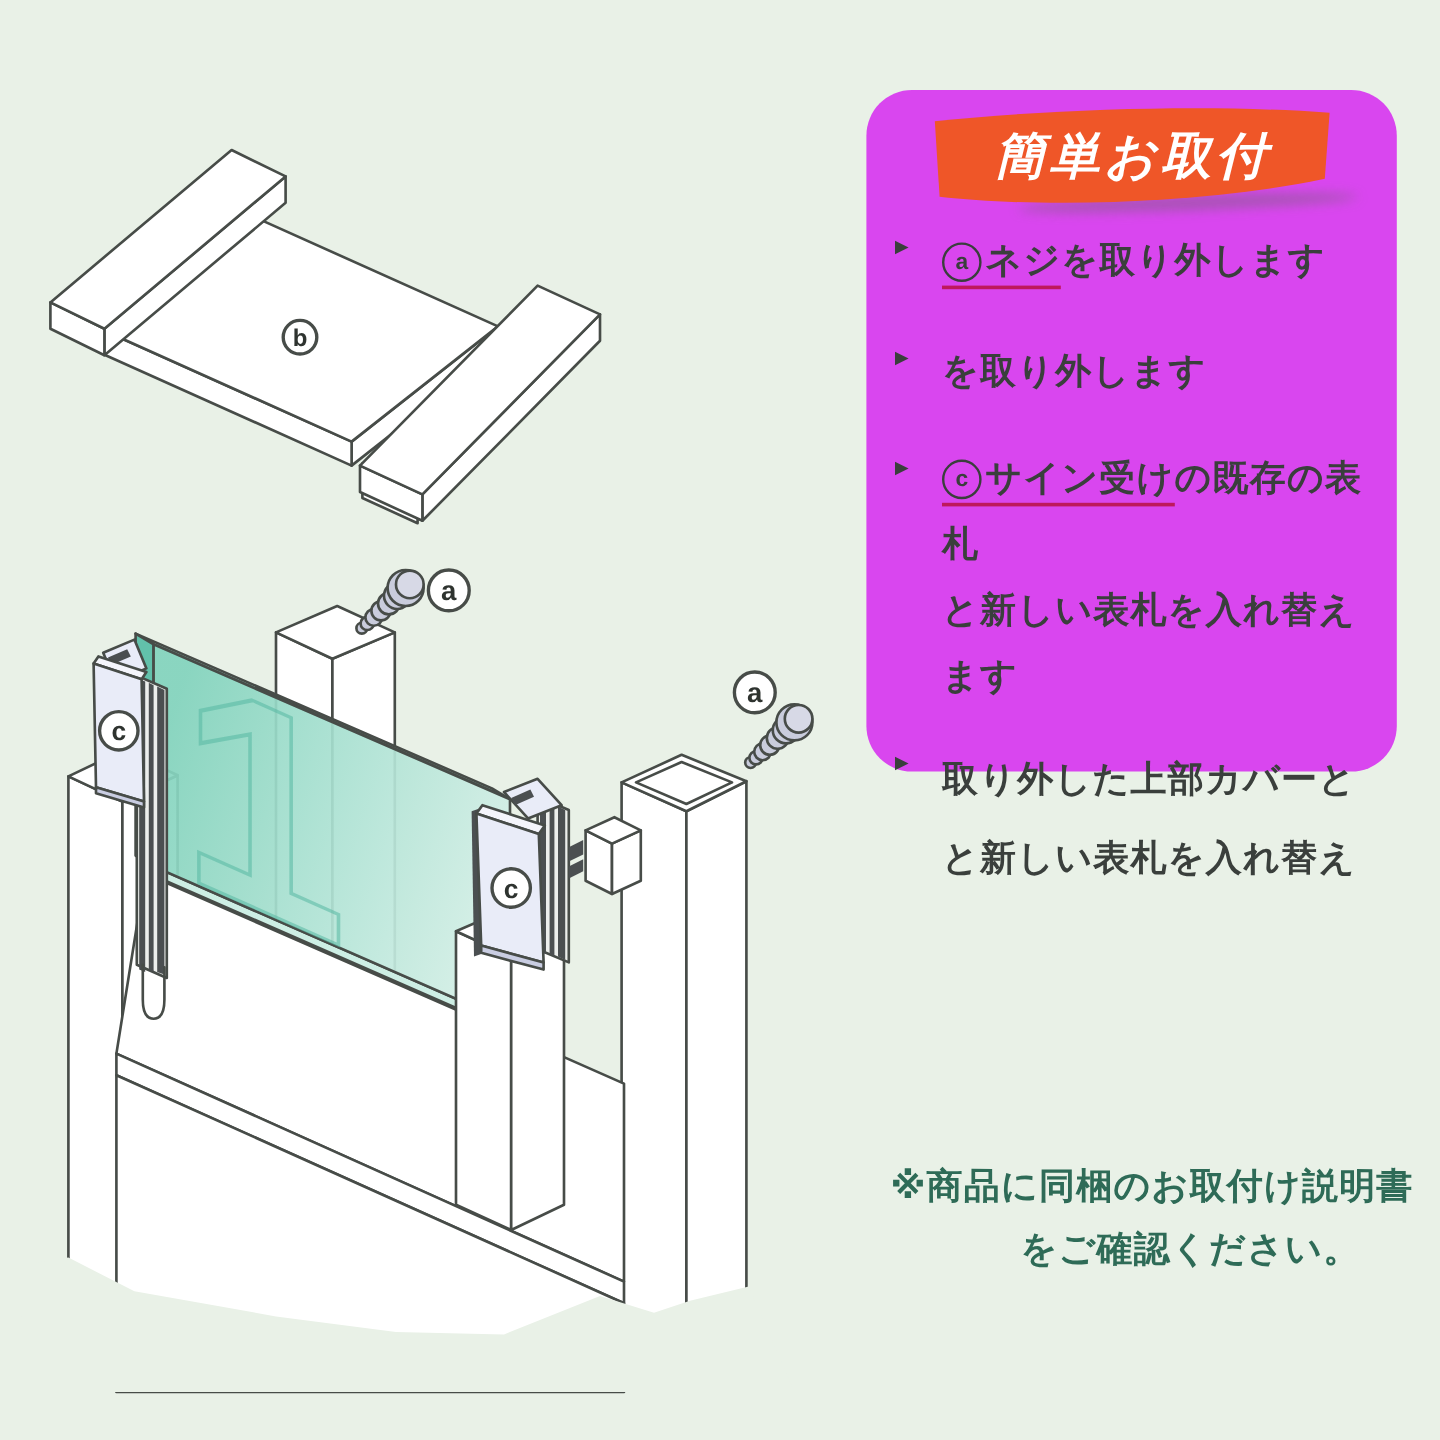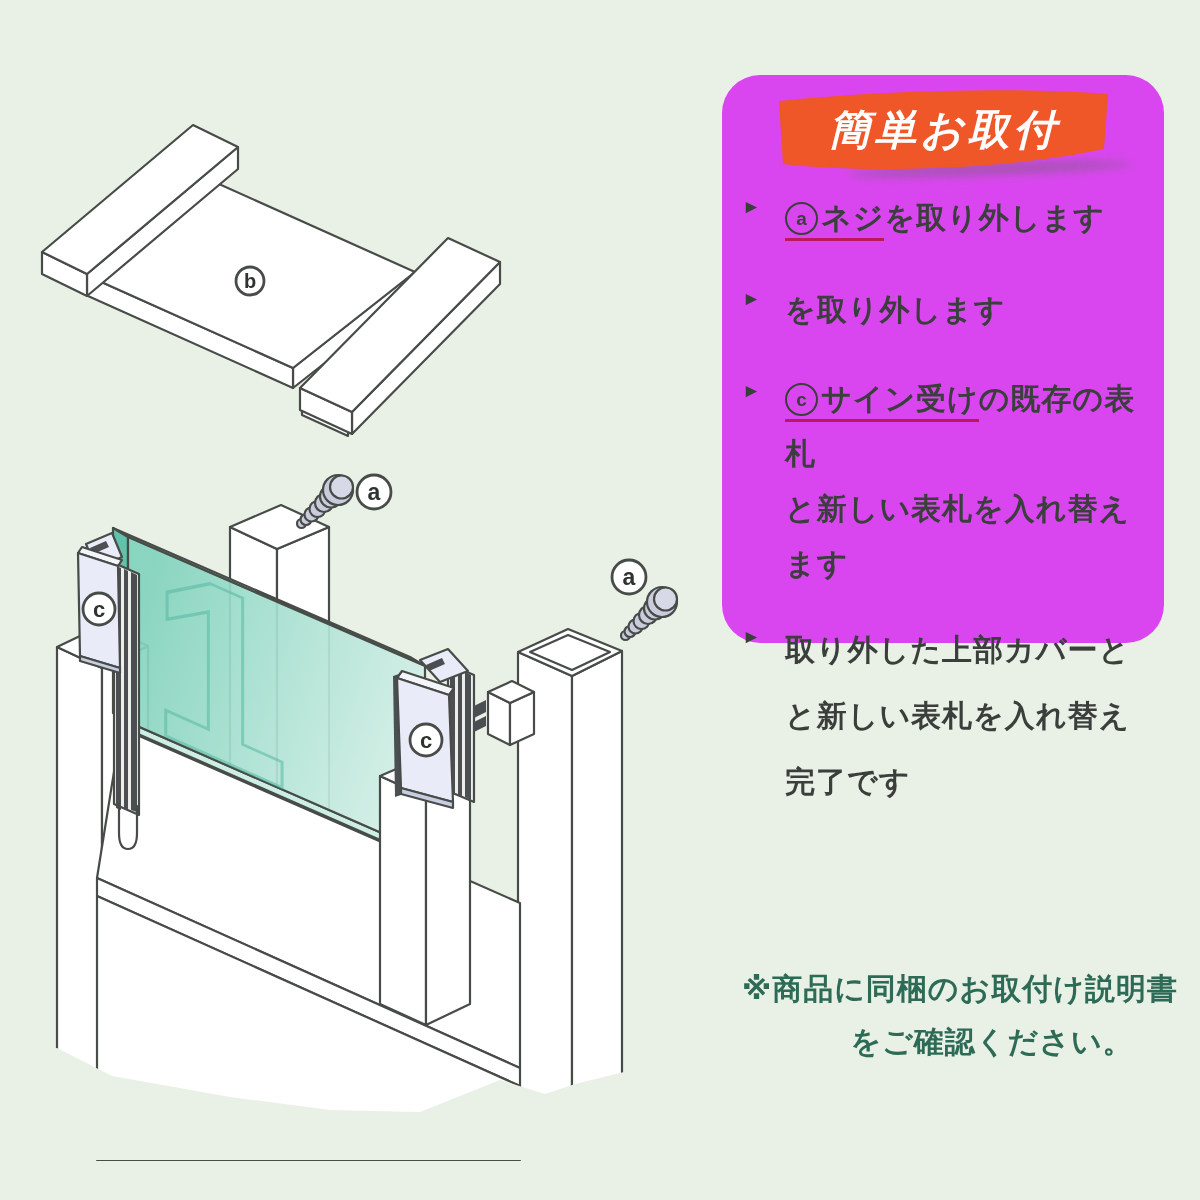--- a/index.html
+++ b/index.html
@@ -230,21 +230,20 @@
             <div><span class="underline"><span class="badge">c</span>サイン受け</span>の既存の表札</div>
             <div>と新しい表札を入れ替え</div>
             <div>ます</div>
           </div>
         </div>
         <div class="item">
           <span class="bullet">►</span>
           <div class="content">
             <div>取り外した上部カバーと</div>
             <div>と新しい表札を入れ替え</div>
-            <div>完了です</div>
           </div>
         </div>
       </div>
   </div>
 
   <div class="note">
     <div class="l1">※商品に同梱のお取付け説明書</div>
     <div class="l2">をご確認ください。</div>
   </div>
 

